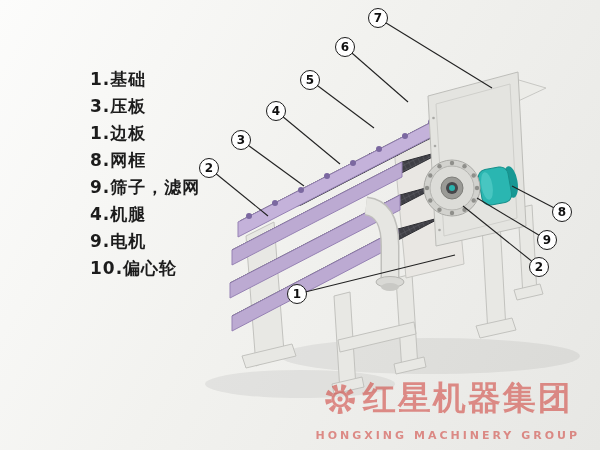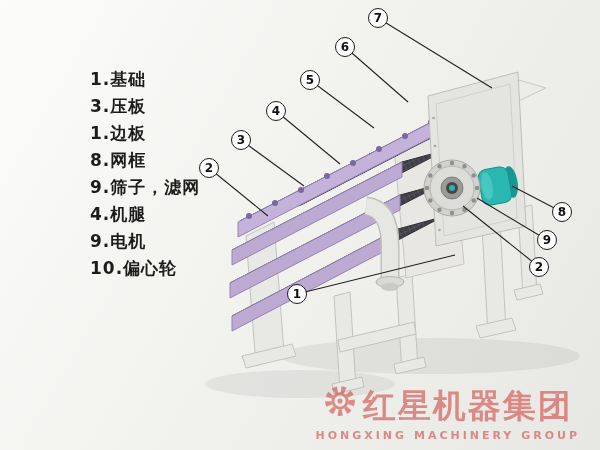--- a/index.html
+++ b/index.html
@@ -9,23 +9,23 @@
   .machine-svg{position:absolute;left:0;top:0;width:600px;height:450px;}
   .legend{position:absolute;left:74px;top:54px;margin:16px;padding:0;list-style:none;}
   .legend li{font-size:17px;line-height:18px;margin-bottom:9px;font-weight:600;
              color:#1c1c1c;letter-spacing:1px;white-space:nowrap;}
   .callout{position:absolute;width:20px;height:20px;box-sizing:border-box;
            border:1.6px solid #1b1b1b;border-radius:50%;background:#ffffff;
            display:flex;align-items:center;justify-content:center;
            font-size:12px;font-weight:700;color:#111;}
   .watermark{position:absolute;right:12px;bottom:8px;opacity:0.55;color:#cf3a34;
              display:flex;flex-direction:column;align-items:center;}
-  .wm-row{display:flex;align-items:flex-start;gap:6px;}
+  .wm-row{display:flex;align-items:center;gap:6px;}
   .wm-title{font-size:33px;font-weight:700;letter-spacing:2px;white-space:nowrap;}
-  .wm-sub-row{display:flex;align-items:center;gap:8px;margin-top:0;width:100%;}
+  .wm-sub-row{display:flex;align-items:center;gap:8px;margin-top:8px;width:100%;}
   .wm-line{flex:1;border-top:1.5px solid #cf3a34;}
   .wm-subtitle{font-size:11px;font-weight:700;letter-spacing:3px;white-space:nowrap;}
 </style>
 </head>
 <body>
 
 <div class="frame">
 
   <svg class="machine-svg" viewBox="0 0 600 450">
     <defs>

